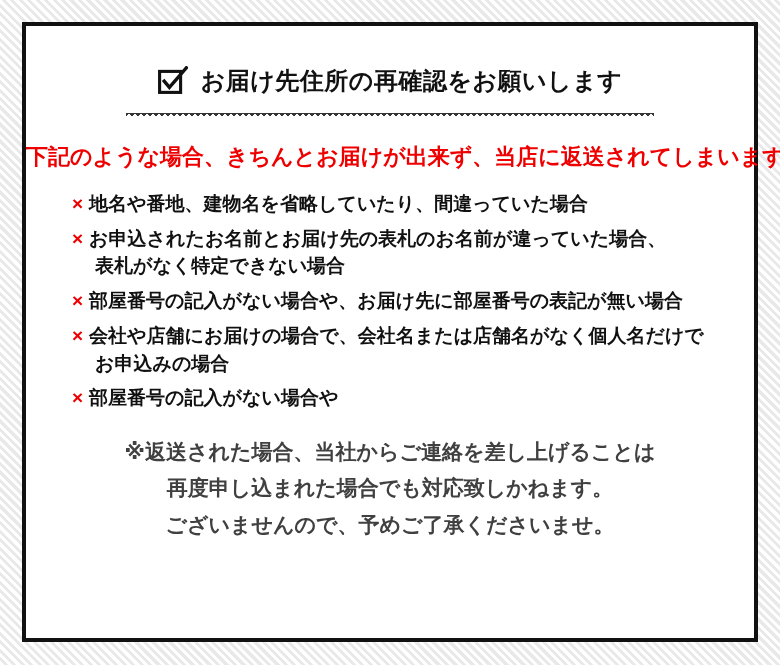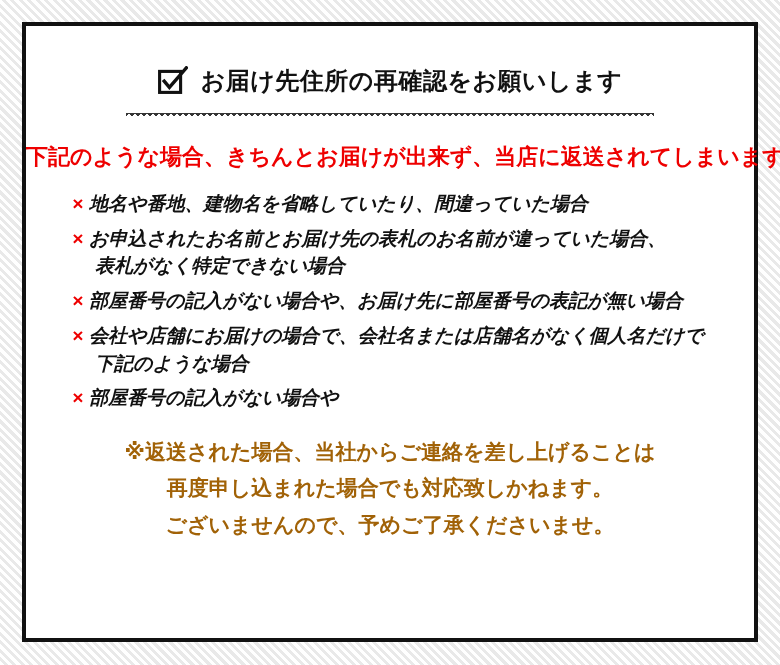--- a/index.html
+++ b/index.html
@@ -80,21 +80,20 @@
     color: #ee0000;
     letter-spacing: 0px;
     white-space: nowrap;
   }
 
   
   .bullet-list {
     margin: 18px 0 0 0;
     padding: 0 0 0 46px;
     list-style: none;
-    font-style: italic;
   }
   .bullet-item {
     margin-bottom: 7px;
     font-size: 19px;
     color: #111111;
     line-height: 1.46;
   }
   .bullet-head {
     display: block;
     white-space: nowrap;
@@ -112,21 +111,21 @@
     display: block;
     padding-left: 23px;
     font-weight: bold;
     white-space: nowrap;
   }
 
   
   .footer-note {
     margin-top: 22px;
     text-align: center;
-    color: #a16207;
+    color: #404040;
     font-weight: bold;
     font-size: 21px;
     line-height: 1.73;
   }
   .footer-line {
     display: block;
     white-space: nowrap;
   }
 </style>
 </head>
@@ -166,21 +165,21 @@
     <li class="bullet-item">
       <span class="bullet-head">
         <span class="bullet-mark">×</span><span class="bullet-main">部屋番号の記入がない場合や、お届け先に部屋番号の表記が無い場合</span>
       </span>
     </li>
 
     <li class="bullet-item">
       <span class="bullet-head">
         <span class="bullet-mark">×</span><span class="bullet-main">会社や店舗にお届けの場合で、会社名または店舗名がなく個人名だけで</span>
       </span>
-      <span class="bullet-cont">下記のような場合</span>
+      <span class="bullet-cont">お申込みの場合</span>
     </li>
 
 
     <li class="bullet-item">
       <span class="bullet-head">
         <span class="bullet-mark">×</span><span class="bullet-main">部屋番号の記入がない場合や</span>
       </span>
     </li>
 
   </ul>

